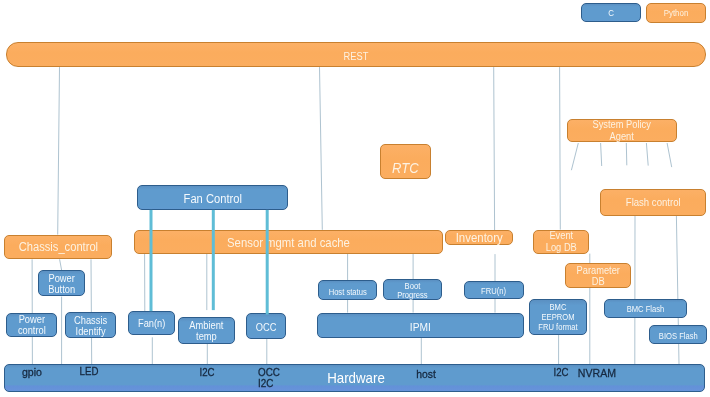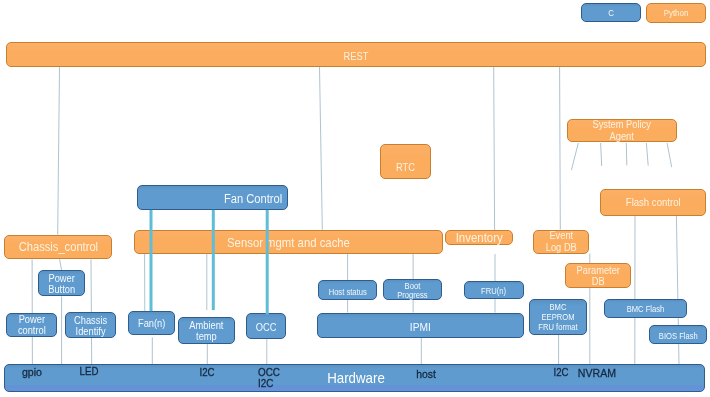--- a/index.html
+++ b/index.html
@@ -53,31 +53,31 @@
       <line x1="347.6" y1="254" x2="347.6" y2="312.6" stroke="#aec3d0" stroke-width="1"></line>
       <line x1="413.1" y1="254" x2="413.1" y2="312.6" stroke="#aec3d0" stroke-width="1"></line>
       <line x1="495" y1="254.1" x2="495" y2="312.6" stroke="#aec3d0" stroke-width="1"></line>
       <line x1="421.3" y1="337.8" x2="421.3" y2="364.2" stroke="#aec3d0" stroke-width="1"></line>
       <line x1="558.6" y1="334.7" x2="558.6" y2="364.2" stroke="#aec3d0" stroke-width="1"></line>
       <line x1="589.8" y1="253.6" x2="589.8" y2="364.2" stroke="#aec3d0" stroke-width="1"></line>
       <line x1="635" y1="215.8" x2="634.8" y2="364.2" stroke="#aec3d0" stroke-width="1"></line>
       <line x1="676.4" y1="215.8" x2="679" y2="364.2" stroke="#aec3d0" stroke-width="1"></line>
     </svg>
   <div id="nodelayer">
-      <div class="node orange" style="left: 6px; top: 42.2px; width: 700px; height: 25px; font-size: 10px; line-height: 1.16;">
+      <div class="node orange" style="left: 6px; top: 42.2px; width: 700px; height: 25px; font-size: 10px; line-height: 1.16; border-radius: 12px;">
         <span style="top: 2px;">REST</span>
       </div>
       <div class="node orange" style="left: 567.2px; top: 118.9px; width: 109.4px; height: 23.5px; font-size: 10px; line-height: 11.8px;">
         <span>System Policy
 Agent</span>
       </div>
-      <div class="node orange" style="left: 380.2px; top: 143.7px; width: 50.8px; height: 34.9px; font-size: 10px; line-height: 1.16; padding-top: 10px;">
+      <div class="node orange" style="left: 380.2px; top: 143.7px; width: 50.8px; height: 34.9px; font-size: 14px; line-height: 1.16; padding-top: 10px; font-style: italic;">
         <span style="top: 1.5px;">RTC</span>
       </div>
-      <div class="node blue" style="left: 136.5px; top: 184.8px; width: 151.5px; height: 25.6px; font-size: 12px; line-height: 1.16; text-align: right;">
+      <div class="node blue" style="left: 136.5px; top: 184.8px; width: 151.5px; height: 25.6px; font-size: 12px; line-height: 1.16;">
         <span style="top: 2px;">Fan Control</span>
       </div>
       <div class="node orange" style="left: 600px; top: 189.3px; width: 106.4px; height: 26.3px; font-size: 10.3px; line-height: 1.16; align-items: center;">
         <span style="top: 1px;">Flash control</span>
       </div>
       <div class="node orange" style="left: 3.5px; top: 234.6px; width: 108.8px; height: 24.7px; font-size: 12px; line-height: 1.16;">
         <span style="top: 1px;">Chassis_control</span>
       </div>
       <div class="node orange" style="left: 134.4px; top: 229.8px; width: 309px; height: 24.3px; font-size: 12.2px; line-height: 1.16;">
         <span style="top: 1px;">Sensor  mgmt and cache</span>

